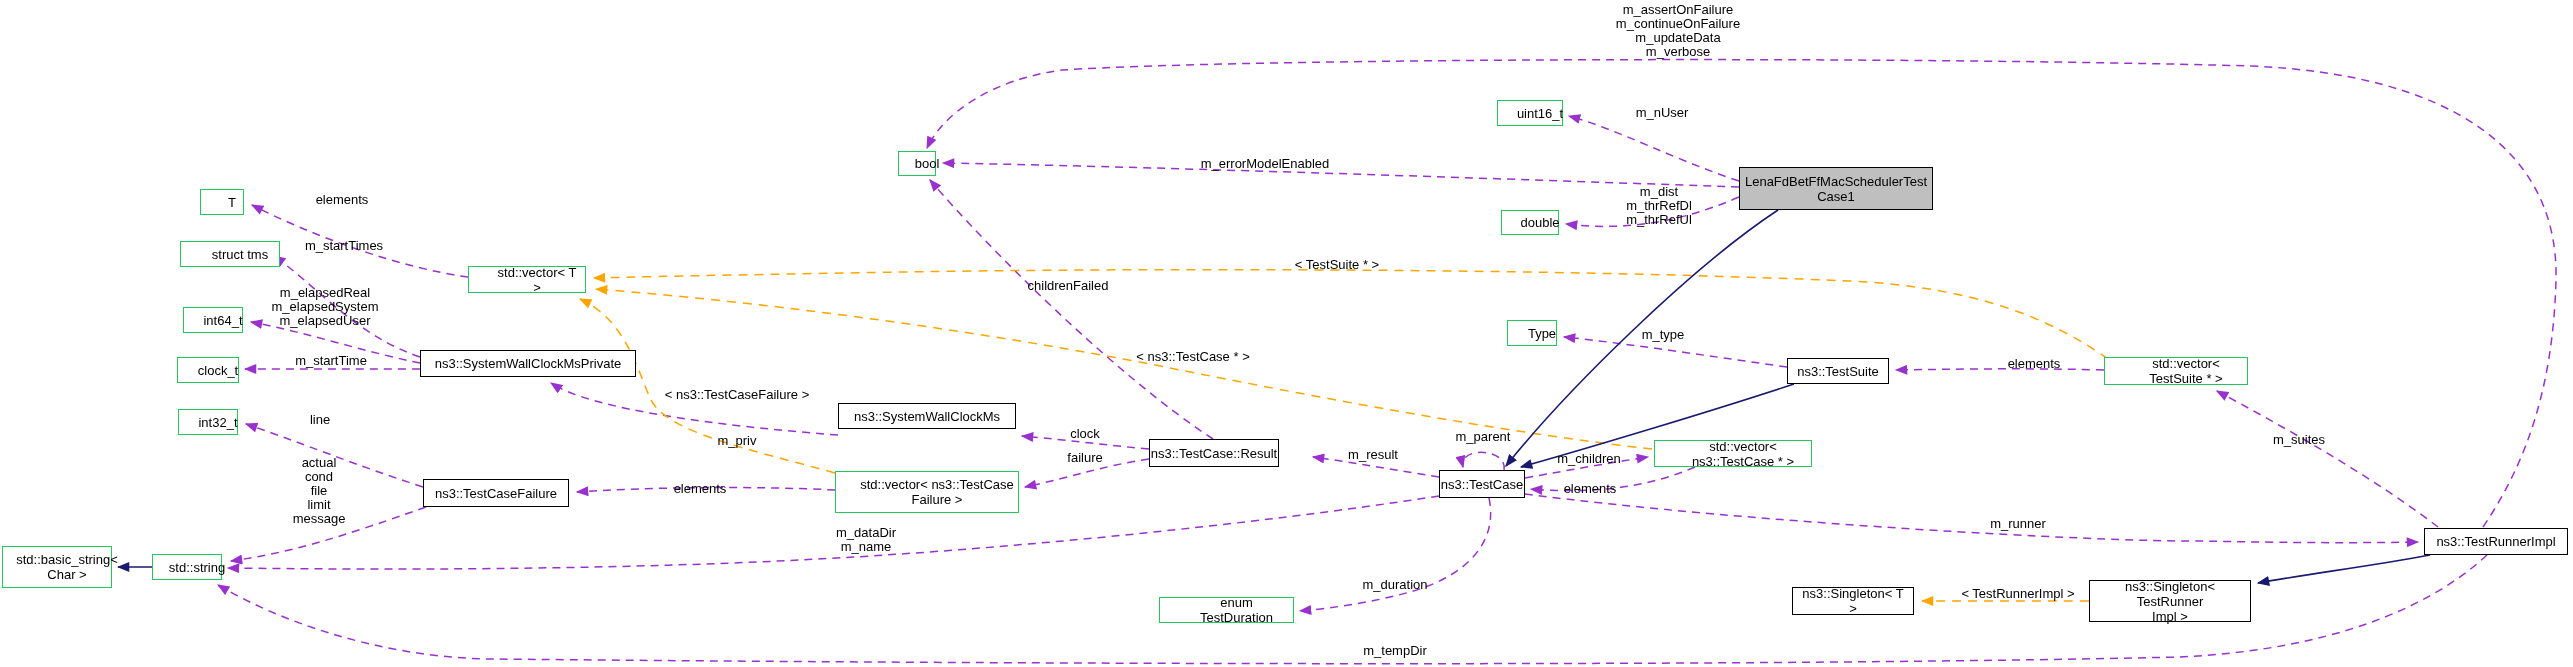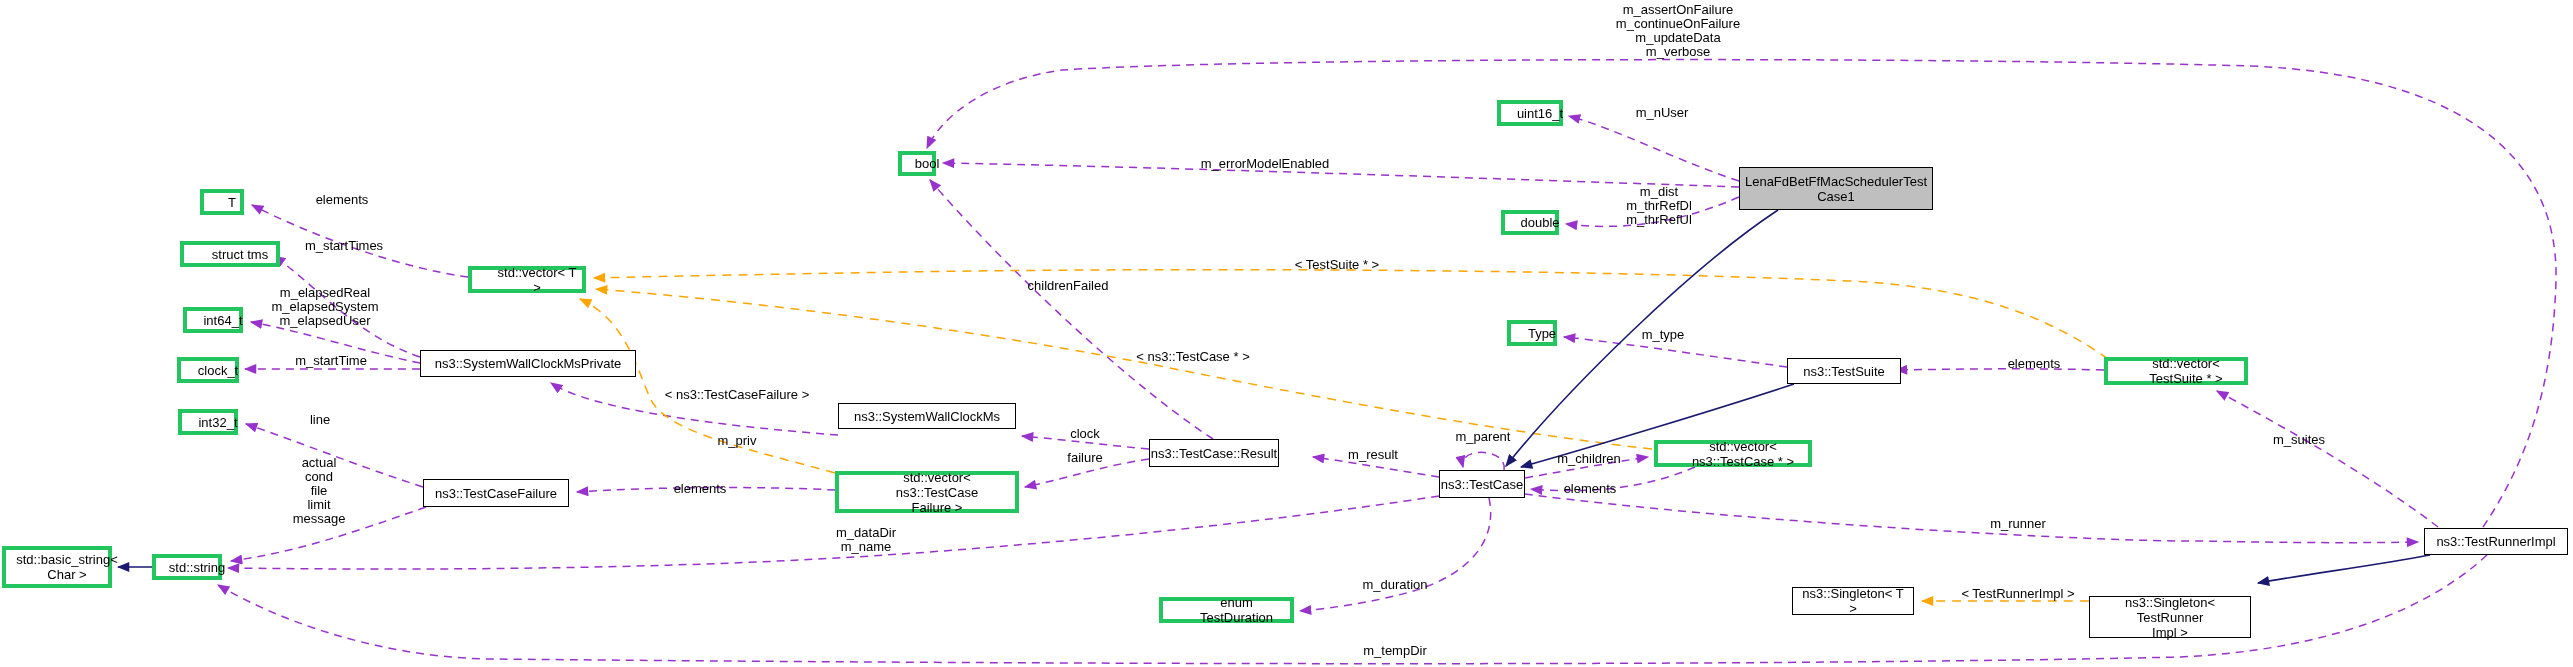--- a/index.html
+++ b/index.html
@@ -8,21 +8,21 @@
     font-family:"Liberation Sans","DejaVu Sans",sans-serif; color:#000;
     overflow:hidden;
   }
   #edges{position:absolute;left:0;top:0;z-index:1;}
   .node{
     position:absolute; z-index:2; box-sizing:border-box;
     display:flex; align-items:center; justify-content:center;
     text-align:center; font-size:13px; line-height:15px;
     background:#ffffff; white-space:pre-line; padding:0 4px;
   }
-  .node.plain{border:4px solid #22c55e;padding-left:24px;}
+  .node.plain{border:1px solid #22c55e;padding-left:24px;}
   .node.cls{border:1.4px solid #000000;}
   .node.highlight{border:1.8px solid #000000; background:#bfbfbf;}
   .elabel{
     position:absolute; z-index:2; transform:translate(-50%,-50%);
     font-size:13px; line-height:14px; text-align:center; white-space:pre-line;
   }
 </style>
 </head>
 <body>
 
@@ -99,27 +99,27 @@
   <div class="node cls" style="left:838px;top:403px;width:178px;height:26px;">ns3::SystemWallClockMs</div>
   <div class="node plain" style="left:835px;top:471px;width:184px;height:42px;">std::vector&lt; ns3::TestCase
 Failure &gt;</div>
   <div class="node cls" style="left:1149px;top:439px;width:130px;height:28px;">ns3::TestCase::Result</div>
   <div class="node plain" style="left:898px;top:151px;width:38px;height:25px;">bool</div>
   <div class="node plain" style="left:1497px;top:100px;width:66px;height:26px;">uint16_t</div>
   <div class="node plain" style="left:1501px;top:210px;width:58px;height:25px;">double</div>
   <div class="node highlight" style="left:1739px;top:167px;width:194px;height:43px;">LenaFdBetFfMacSchedulerTest
 Case1</div>
   <div class="node plain" style="left:1507px;top:320px;width:50px;height:26px;">Type</div>
-  <div class="node cls" style="left:1787px;top:358px;width:114px;height:26px;">ns3::TestSuite</div>
+  <div class="node cls" style="left:1787px;top:358px;width:102px;height:26px;">ns3::TestSuite</div>
   <div class="node plain" style="left:1654px;top:440px;width:158px;height:27px;">std::vector&lt; ns3::TestCase * &gt;</div>
   <div class="node cls" style="left:1439px;top:470px;width:86px;height:28px;">ns3::TestCase</div>
   <div class="node plain" style="left:2104px;top:357px;width:144px;height:28px;">std::vector&lt; TestSuite * &gt;</div>
   <div class="node cls" style="left:2424px;top:528px;width:144px;height:27px;">ns3::TestRunnerImpl</div>
   <div class="node cls" style="left:1792px;top:587px;width:122px;height:28px;">ns3::Singleton&lt; T &gt;</div>
-  <div class="node cls" style="left:2089px;top:580px;width:162px;height:42px;margin-top:16px;">ns3::Singleton&lt; TestRunner
+  <div class="node cls" style="left:2089px;top:580px;width:162px;height:42px;">ns3::Singleton&lt; TestRunner
 Impl &gt;</div>
   <div class="node plain" style="left:1159px;top:597px;width:135px;height:26px;">enum TestDuration</div>
 
   <div class="elabel" style="left:342px;top:200px;">elements</div>
   <div class="elabel" style="left:344px;top:246px;">m_startTimes</div>
   <div class="elabel" style="left:325px;top:307px;">m_elapsedReal
 m_elapsedSystem
 m_elapsedUser</div>
   <div class="elabel" style="left:331px;top:361px;">m_startTime</div>
   <div class="elabel" style="left:320px;top:420px;">line</div>

